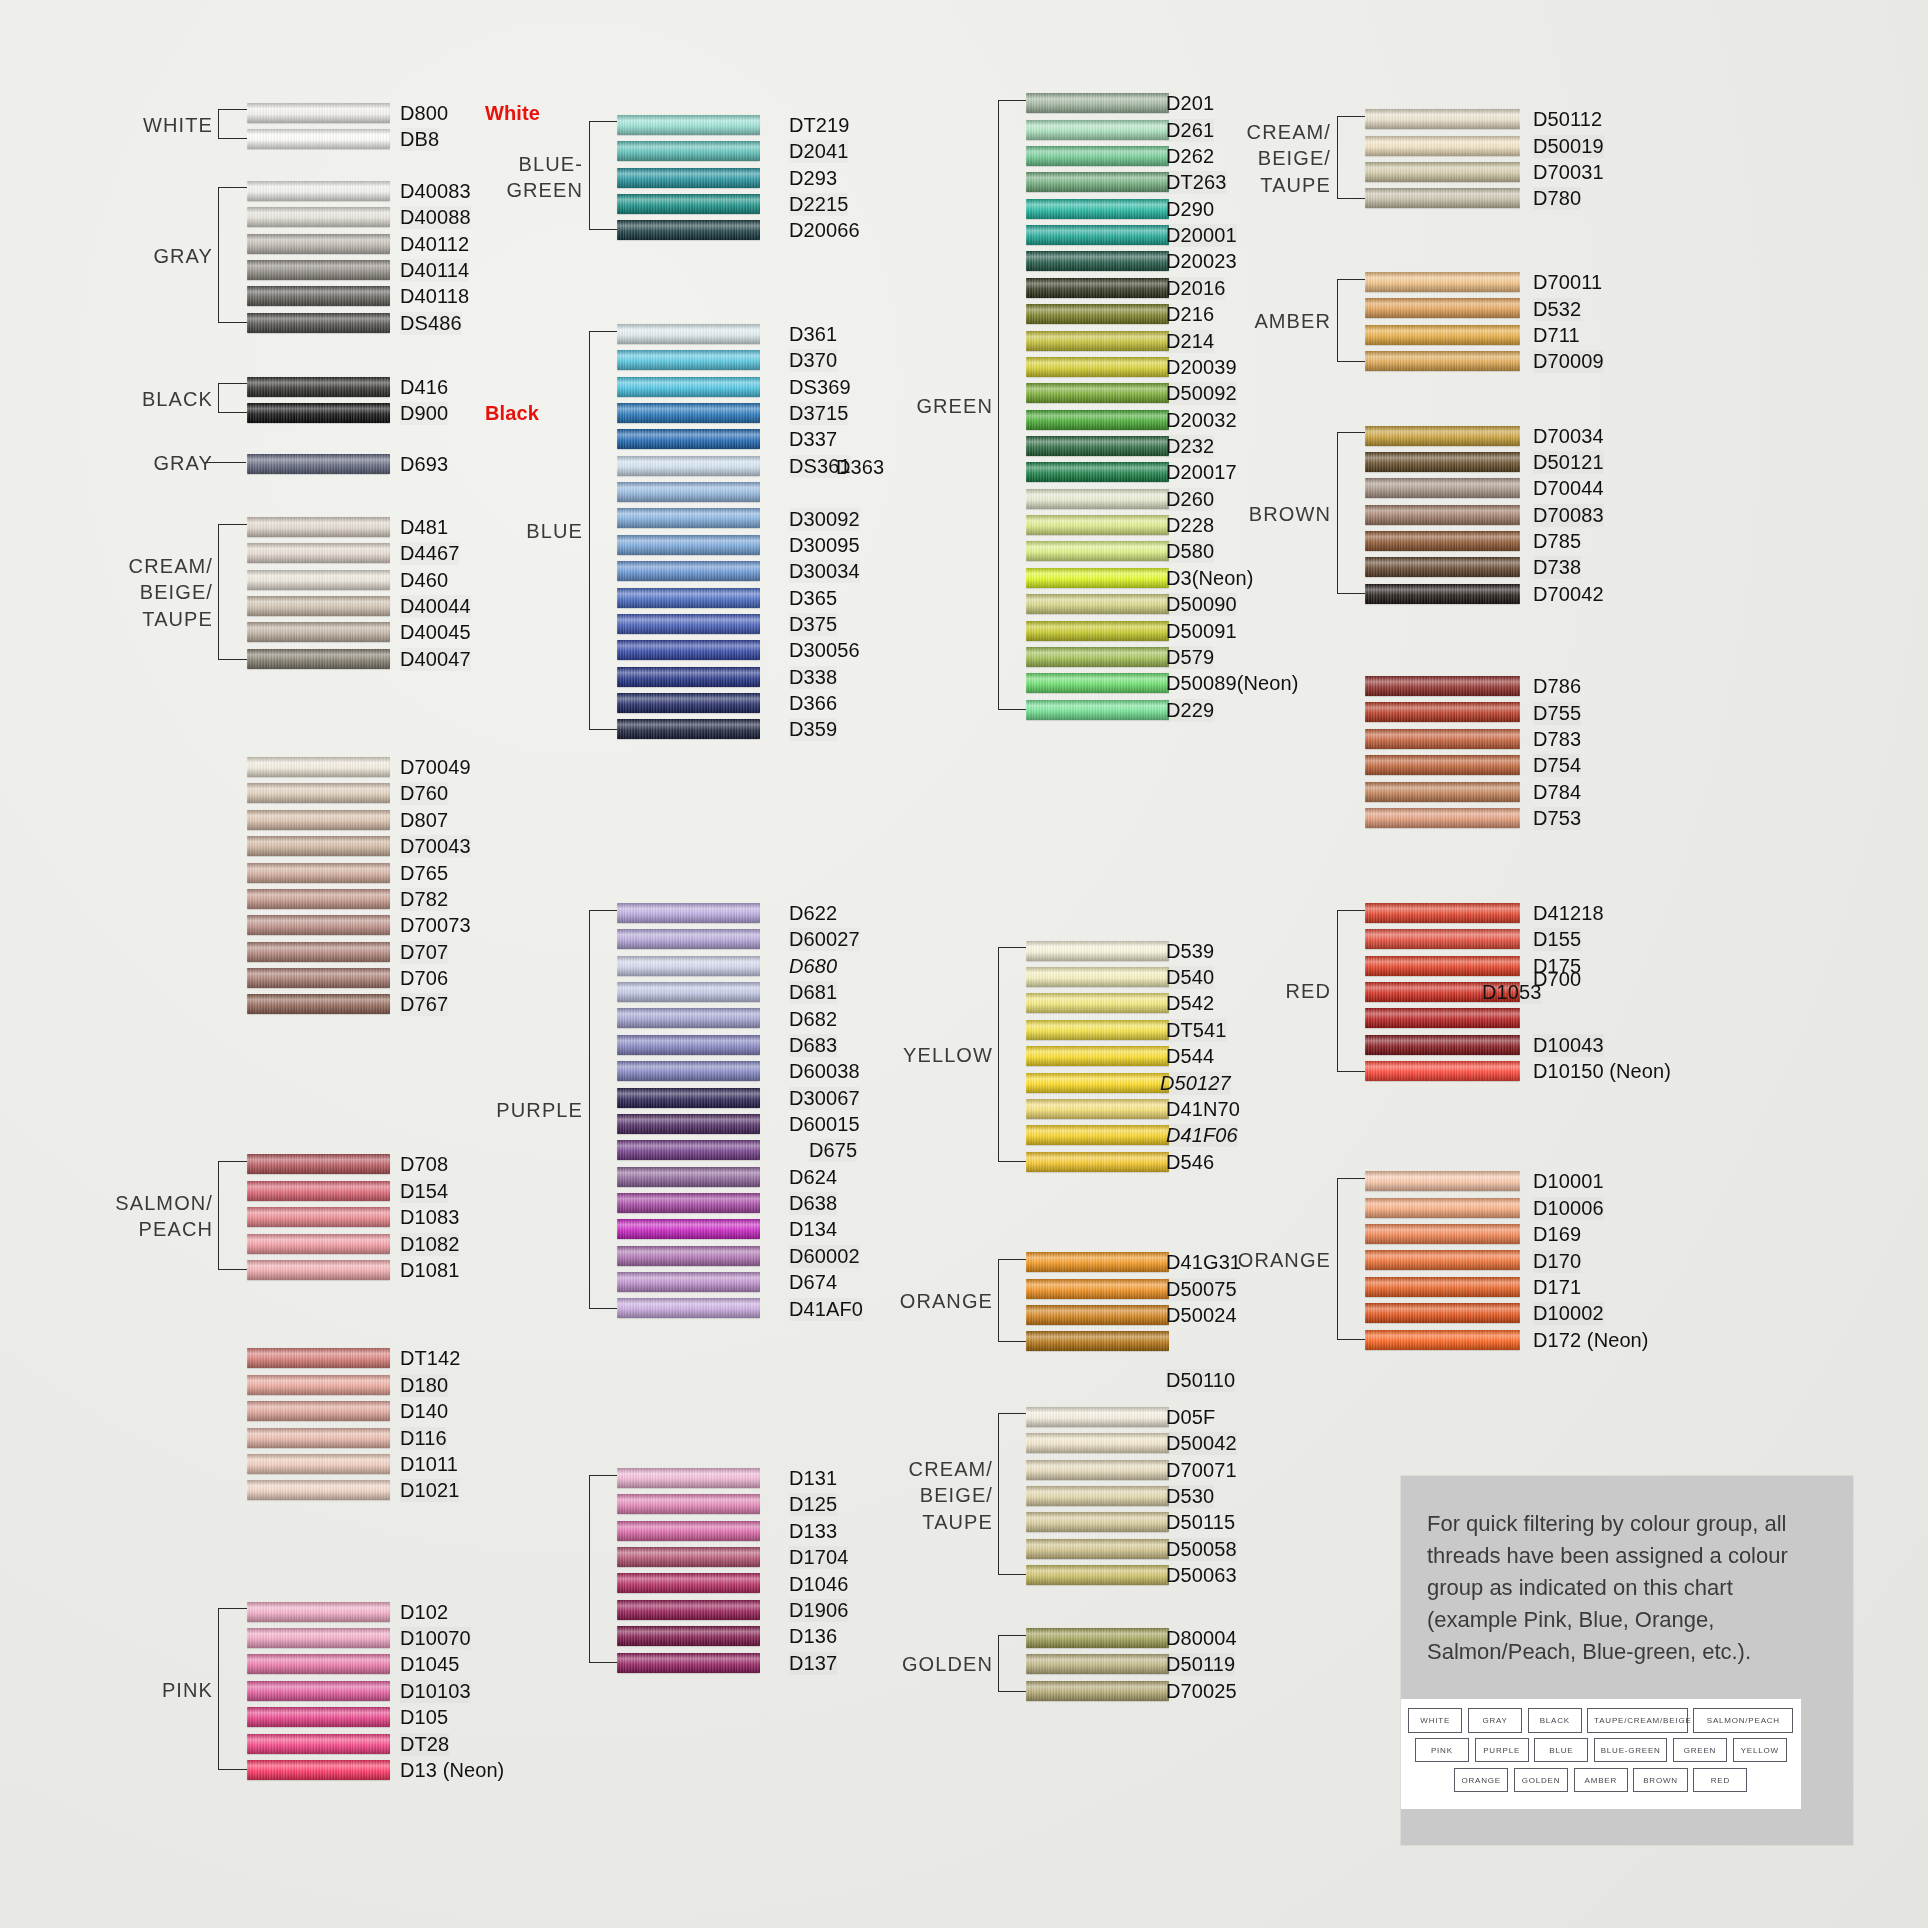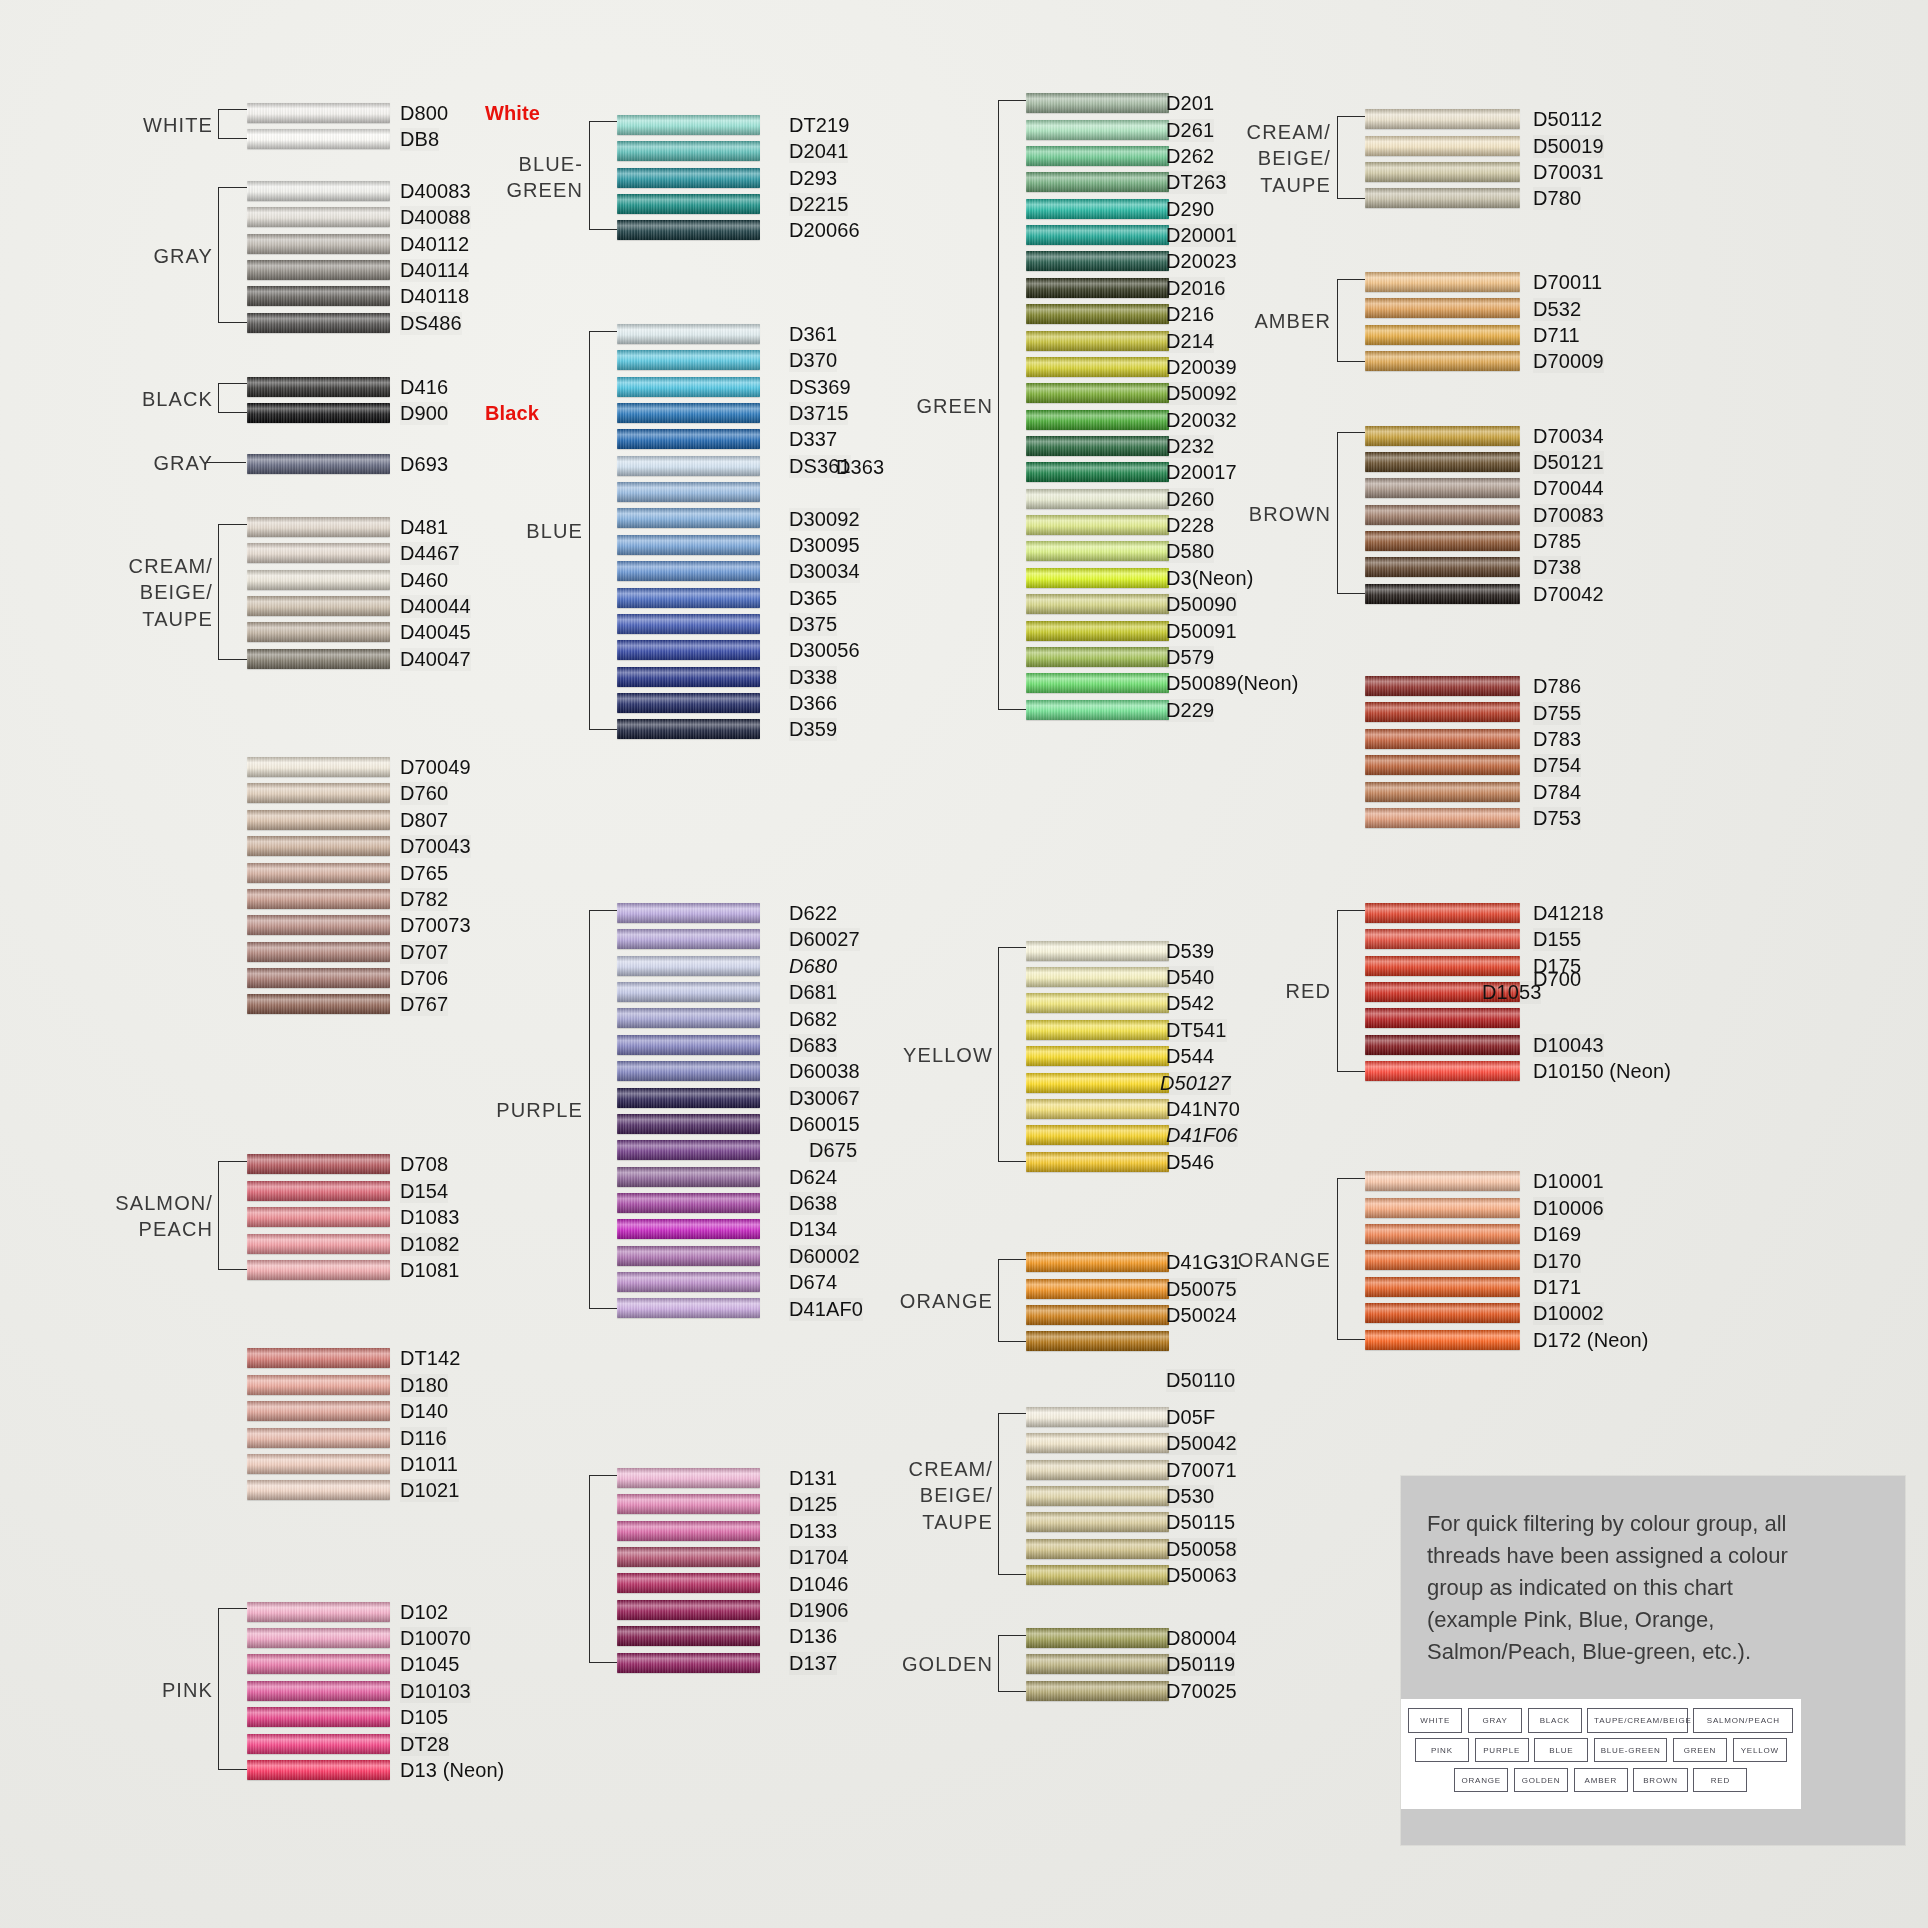--- a/index.html
+++ b/index.html
@@ -70,21 +70,21 @@
     color:#111;
     white-space:nowrap;
     letter-spacing:0.1px;
   }
   .lbl.alt{background:rgba(0,0,0,.022);}
   .note{color:#e8120c;font-weight:bold;}
 
   
   #legend-panel{
     position:absolute;
-    left:1401px;top:1476px;width:504px;height:369px;
+    left:1401px;top:1476px;width:452px;height:369px;
     background:#c9c9c9;
     box-shadow:0 0 0 0.9px rgba(0,0,0,.06);
   }
   #legend-text{
     position:absolute;left:26px;top:32px;width:367px;
     font-size:22px;line-height:1.46;color:#3b3b3b;
   }
   #legend-chips{
     position:absolute;left:0px;bottom:36px;width:377px;
     background:#ffffff;padding:9.4px 11.3px 11.3px 11.3px;

